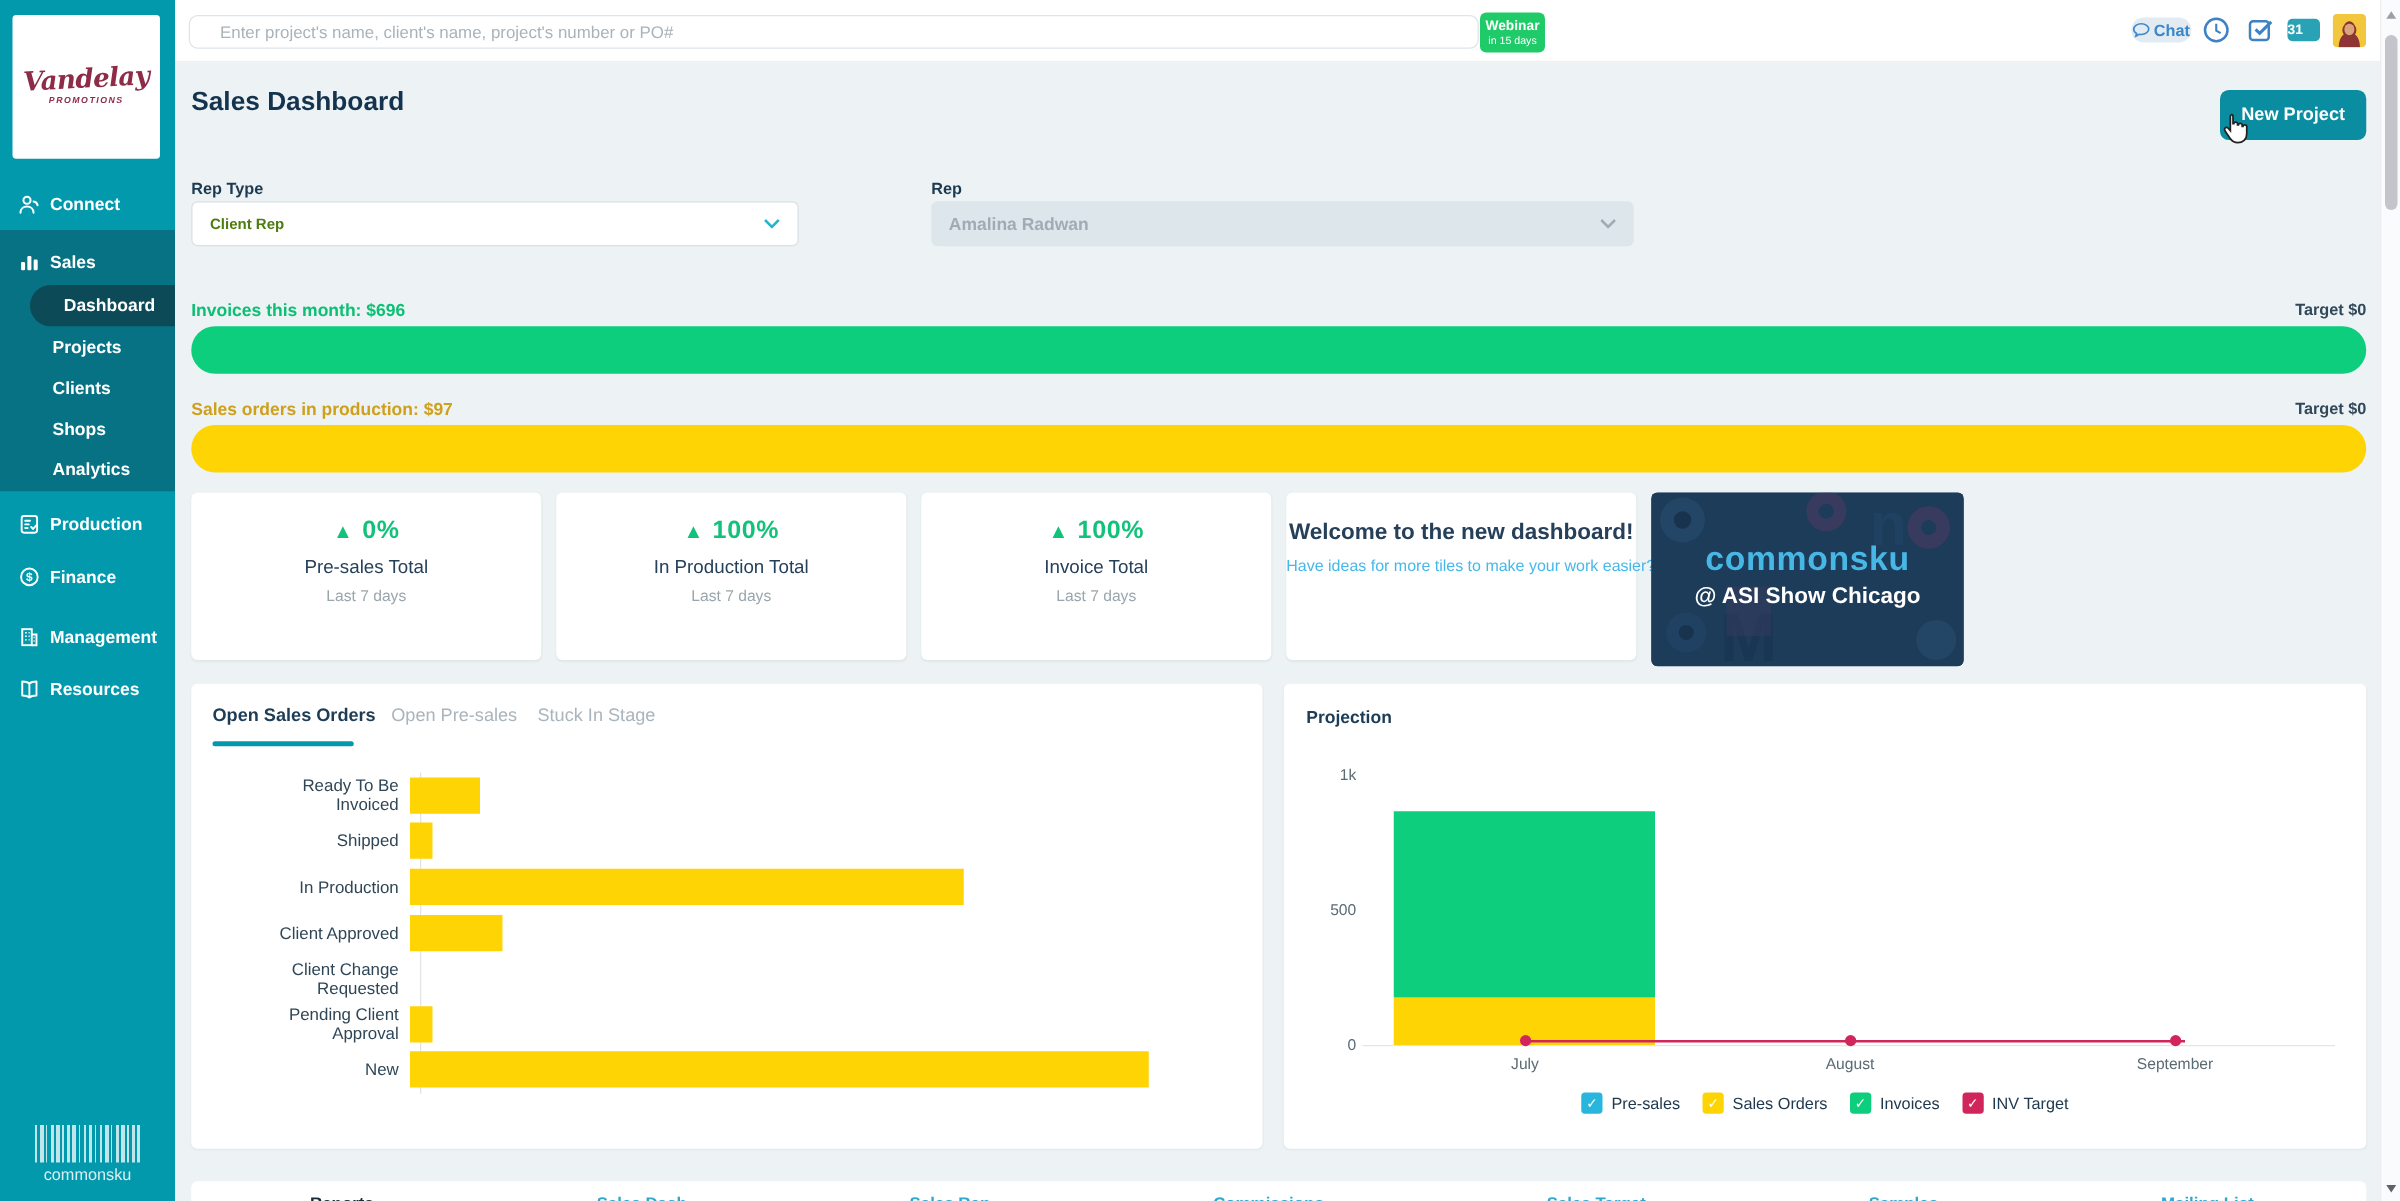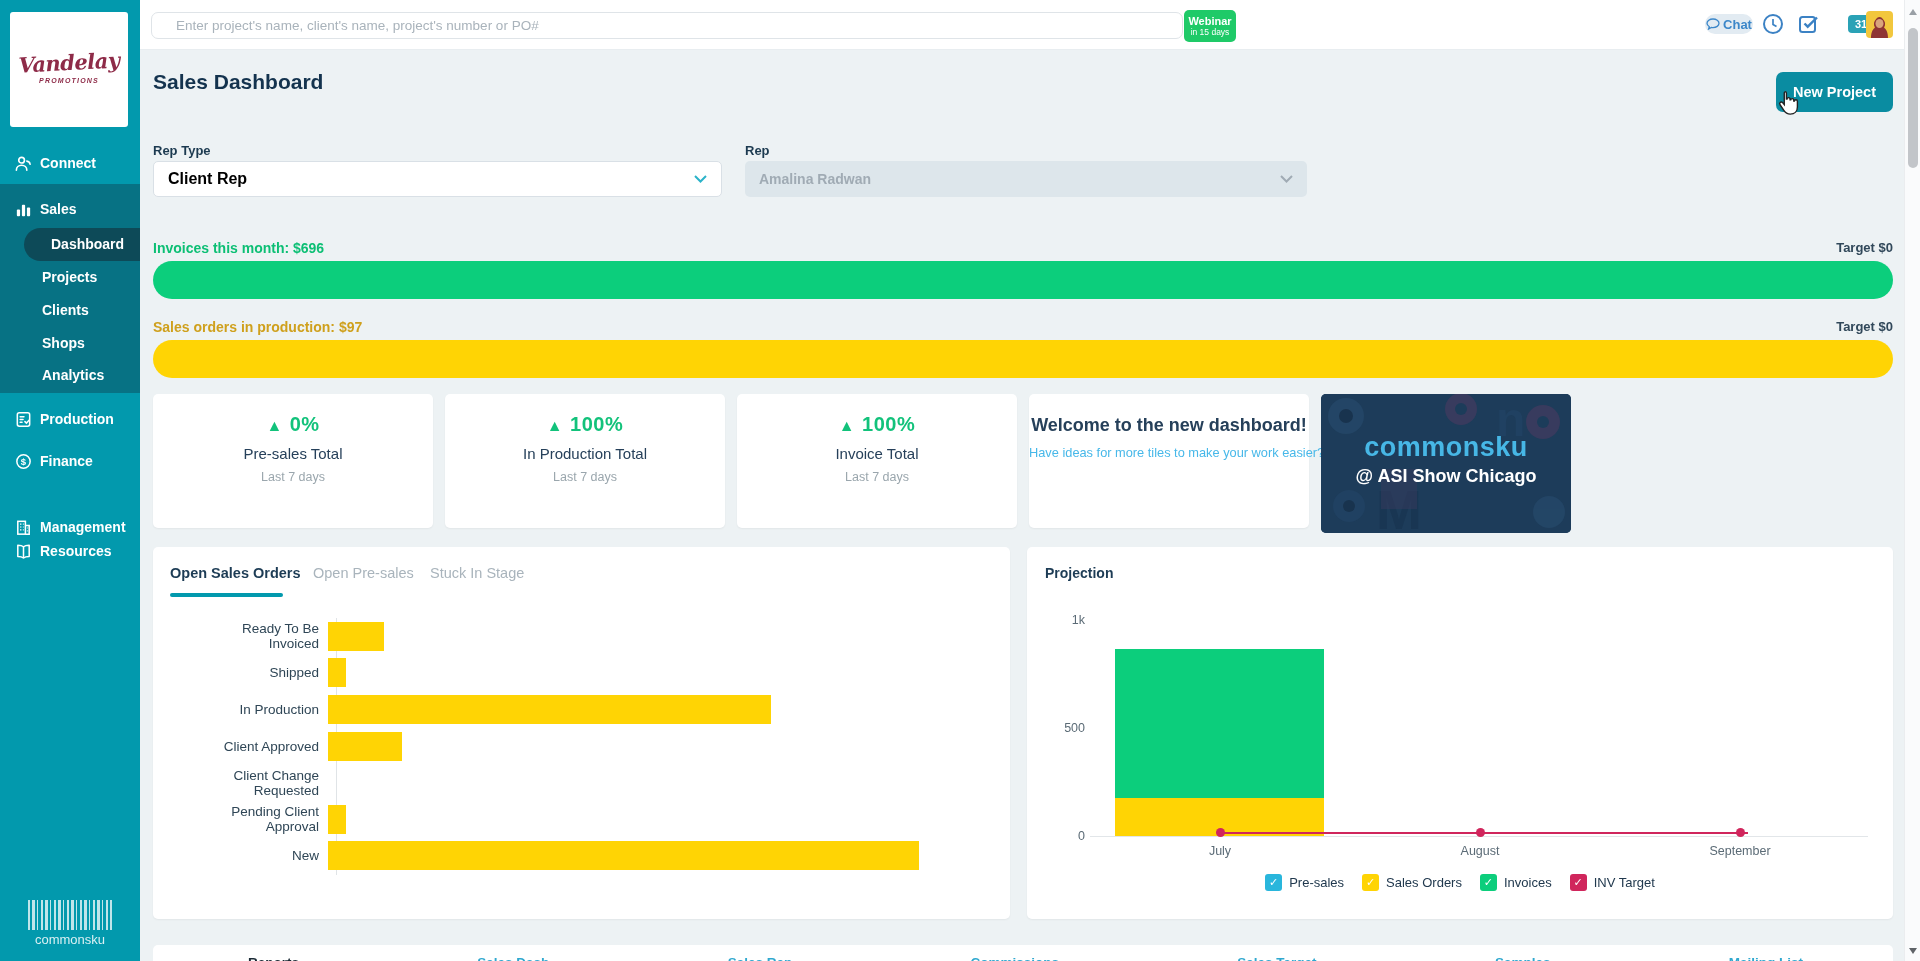--- a/index.html
+++ b/index.html
@@ -23,39 +23,39 @@
   
   #topbar { position:absolute; left:140px; top:0; width:1780px; height:50px; background:#fff; border-bottom:1px solid #e8edf0; }
   #search { position:absolute; left:11px; top:12px; width:1032px; height:27px; border:1px solid #dfe4e8; border-radius:7px; background:#fff; font-size:13.5px; padding-left:24px; color:#333; outline:none; font-family:Liberation Sans, sans-serif;}
   #search::placeholder { color:#a9b3bb; }
   .search-icon { position:absolute; left:22px; top:18px; }
   .webinar { position:absolute; left:1044px; top:10px; width:52px; height:32px; background:#1fca68; border-radius:5px; color:#fff; text-align:center; padding-top:5px; cursor:pointer; }
   .webinar .l1 { font-size:11px; font-weight:bold; display:block; line-height:12px;}
   .webinar .l2 { font-size:8.5px; display:block; line-height:10px;}
   .chat-pill { position:absolute; left:1565px; top:14px; width:48px; height:20px; background:#e2ebf2; border-radius:11px; display:flex; align-items:center; justify-content:center; gap:3px; color:#3c87c9; font-size:13px; font-weight:bold; cursor:pointer;}
   .icon-btn { position:absolute; top:13px; cursor:pointer; }
-  .badge31 { position:absolute; left:1690px; top:15px; width:26px; height:18px; background:#2aa2b6; border-radius:4px; color:#fff; font-size:11px; font-weight:bold; display:flex; align-items:center; justify-content:center; cursor:pointer;margin-left:18px;}
+  .badge31 { position:absolute; left:1690px; top:15px; width:26px; height:18px; background:#2aa2b6; border-radius:4px; color:#fff; font-size:11px; font-weight:bold; display:flex; align-items:center; justify-content:flex-start; cursor:pointer;}
   .avatar { position:absolute; left:1726px; top:11px; width:27px; height:27px; border-radius:4px; overflow:hidden; cursor:pointer; }
 
   
   #scrollbar { position:absolute; right:0; top:0; width:16px; height:961px; background:#fafbfc; border-left:1px solid #ebedef; }
   #scrollbar .thumb { position:absolute; left:3px; top:28px; width:10px; height:140px; background:#c2c5c9; border-radius:5px; }
   .scroll-arrow { position:absolute; left:4px; width:0; height:0; border-left:4px solid transparent; border-right:4px solid transparent; }
   .arrow-up { top:9px; border-bottom:6px solid #9aa0a6; }
   .arrow-down { bottom:7px; border-top:6px solid #5f6368; }
 
   
   #page-title { position:absolute; left:153px; top:70px; font-size:21px; font-weight:bold; color:#14334e; }
   #new-project { position:absolute; left:1776px; top:72px; width:117px; height:40px; background:#0a8ca1; border:none; border-radius:7px; color:#fff; font-size:14.5px; font-weight:bold; cursor:pointer; font-family:"Liberation Sans",sans-serif;}
   #cursor { position:absolute; left:1776px; top:90px; }
 
   
   .filter-label { position:absolute; top:143px; font-size:13px; font-weight:bold; color:#1c3a50; }
   .select { position:absolute; top:161px; height:36px; border-radius:5px; display:flex; align-items:center; justify-content:space-between; padding:0 14px; cursor:pointer; }
-  #sel-reptype { left:153px; width:569px; background:#fff; border:1px solid #d9e0e6; color:#000000; font-size:16px; font-weight:bold; }
+  #sel-reptype { left:153px; width:486px; background:#fff; border:1px solid #d9e0e6; color:#4d7c0f; font-size:12px; font-weight:bold; }
   #sel-rep { left:745px; width:562px; background:#dde6eb; color:#a0abb4; font-size:14px; font-weight:bold; }
 
   
   .prog-label { position:absolute; font-size:14px; font-weight:bold; }
   .prog-target { position:absolute; font-size:13px; color:#31485a; right:27px; text-align:right; font-weight:bold;}
   .prog-bar { position:absolute; left:153px; width:1740px; height:38px; border-radius:19px; }
 
   
   .card { position:absolute; top:394px; width:280px; height:134px; background:#fff; border-radius:5px; box-shadow:0 1px 2px rgba(0,0,0,.05); text-align:center; }
   .delta { margin-top:19px; font-size:20px; font-weight:bold; color:#12c27b; letter-spacing:.5px; }
@@ -162,21 +162,21 @@
       </svg>
     <span>Production</span>
   </div>
   <div class="nav-item" style="top:448px;">
     <svg width="19" height="19" viewBox="0 0 20 20">
         <circle cx="10" cy="10" r="7" fill="none" stroke="#fff" stroke-width="1.6"></circle>
         <text x="10" y="13.6" text-anchor="middle" font-size="10" font-weight="bold" fill="#fff" font-family="Liberation Sans,sans-serif">$</text>
       </svg>
     <span>Finance</span>
   </div>
-  <div class="nav-item" style="top:514px;">
+  <div class="nav-item" style="top:496px;">
     <svg width="19" height="19" viewBox="0 0 20 20">
         <g fill="none" stroke="#fff" stroke-width="1.6">
           <rect x="4" y="3.5" width="8" height="13.5"></rect>
           <path d="M12 8h4v9h-4"></path>
           <path d="M6.3 6.5h1.5M6.3 9.5h1.5M6.3 12.5h1.5M9.3 6.5h1M9.3 9.5h1M9.3 12.5h1M13.5 10.5h1M13.5 13.5h1" stroke-width="1.2"></path>
         </g>
       </svg>
     <span>Management</span>
   </div>
   <div class="nav-item" style="top:538px;">

